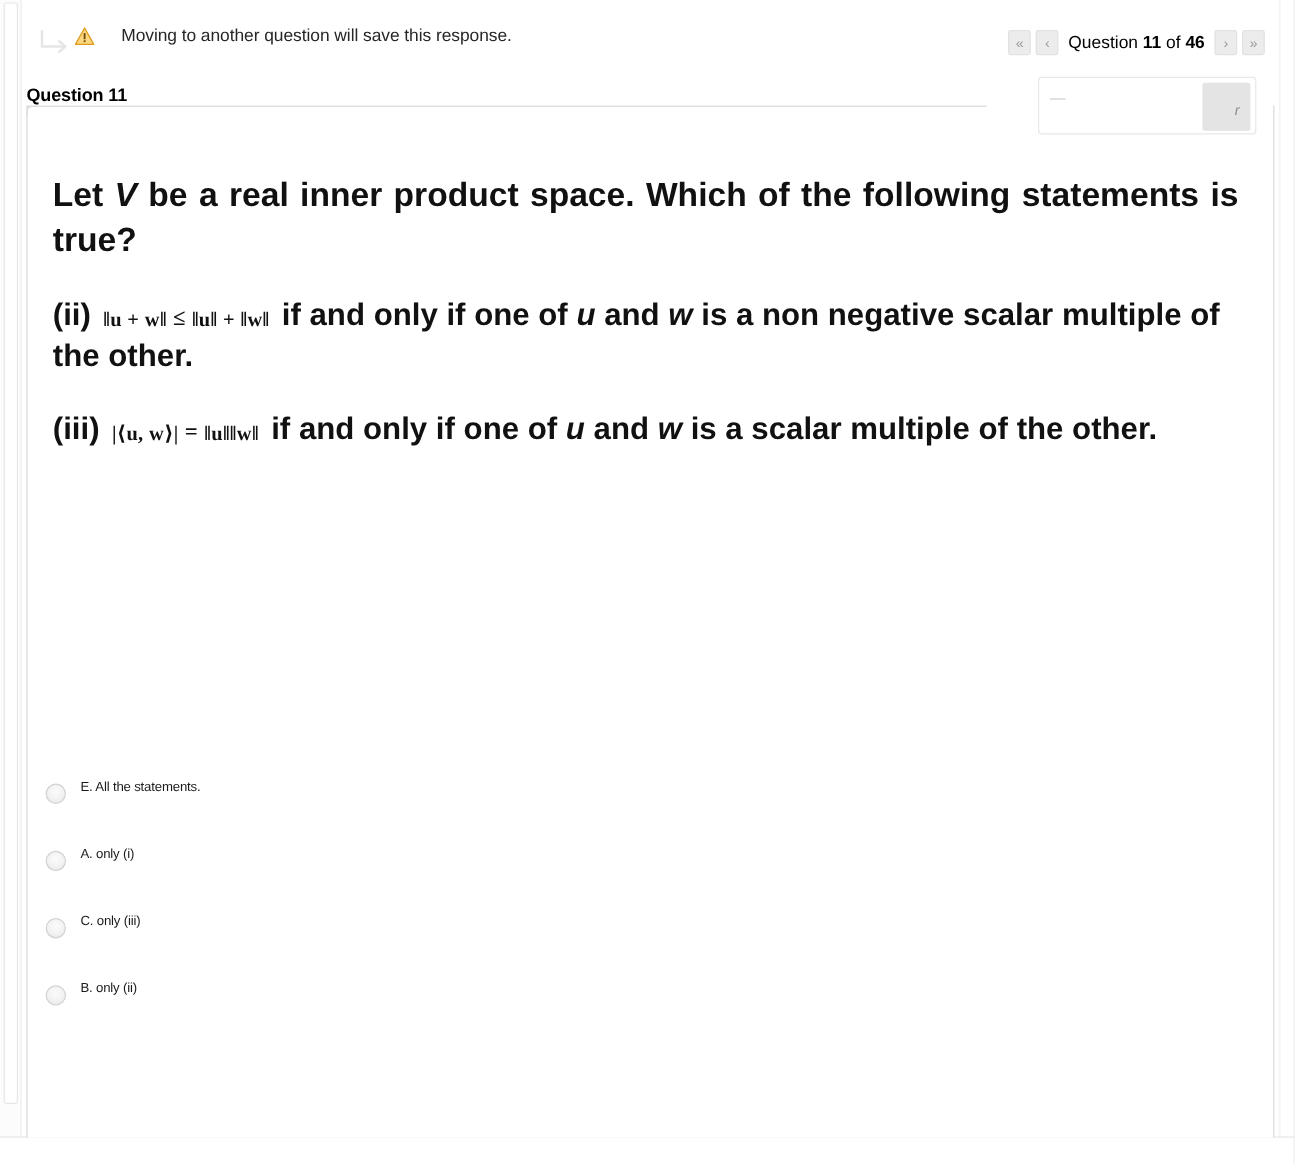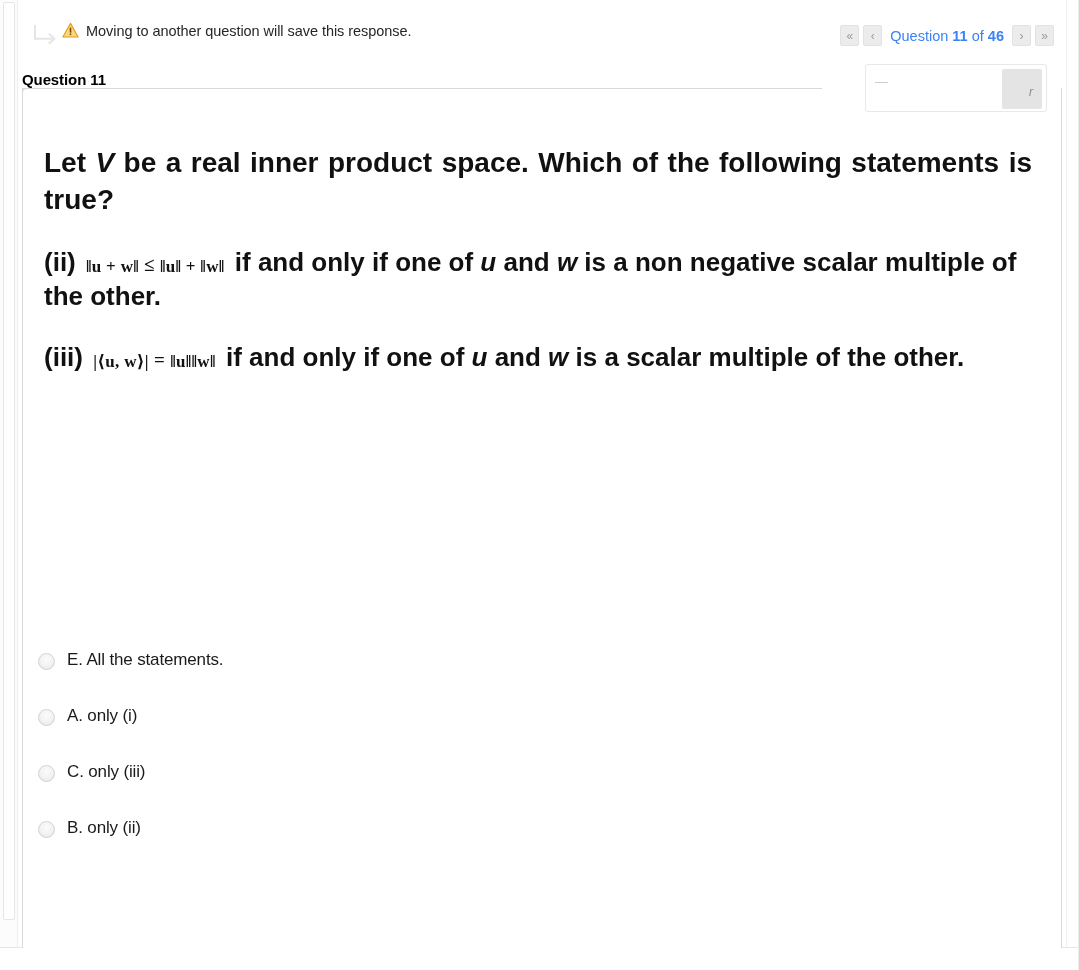--- a/index.html
+++ b/index.html
@@ -31,22 +31,22 @@
     top: 20px;
     width: 30px;
     height: 30px;
     opacity: 0.22;
   }
   .notice-row {
     position: absolute;
     left: 62px;
     top: 22px;
     display: flex;
-    align-items: center;
-    gap: 7px;
+    align-items: flex-start;
+    gap: 22px;
   }
   .warn-icon {
     width: 17px;
     height: 17px;
     display: block;
   }
   .notice-text {
     font-size: 14.5px;
     color: #262626;
     letter-spacing: -0.05px;
@@ -71,21 +71,21 @@
     display: flex;
     align-items: center;
     justify-content: center;
     color: #9a9a9a;
     font-size: 12px;
     line-height: 1;
     box-sizing: border-box;
   }
   .pg-label {
     font-size: 14.5px;
-    color: #3b82f6;
+    color: #000000;
     white-space: nowrap;
     margin: 0 4px;
   }
   .pg-label b { font-weight: 700; }
 
   
   .q-title {
     position: absolute;
     left: 22px;
     top: 71px;
@@ -226,21 +226,21 @@
     width: 17px;
     height: 17px;
     border-radius: 50%;
     background: radial-gradient(circle at 50% 38%, #fbfbfb 0%, #f2f2f2 55%, #e0e0e0 100%);
     border: 1px solid #d2d2d2;
     box-sizing: border-box;
     margin-top: 3px;
     flex: 0 0 auto;
   }
   .opt-label {
-    font-size: 17px;
+    font-size: 11px;
     color: #1a1a1a;
     margin-left: 12px;
     letter-spacing: -0.15px;
     white-space: nowrap;
   }
 
   
   .left-scroll-track {
     position: absolute;
     left: 0;

